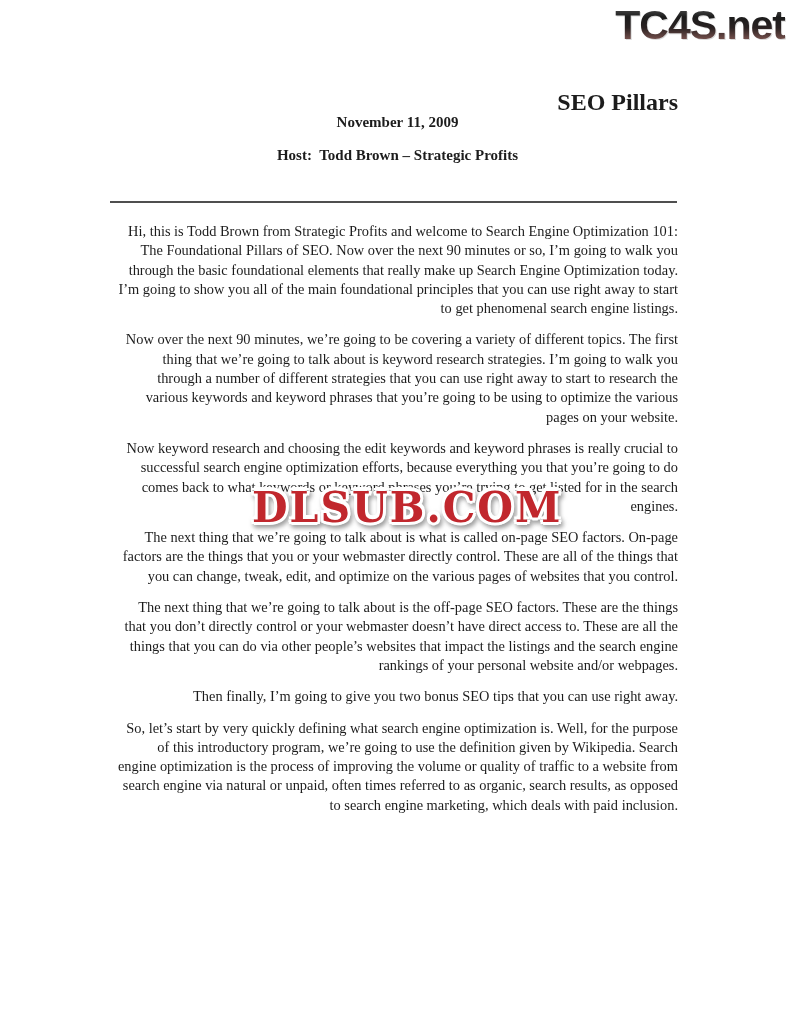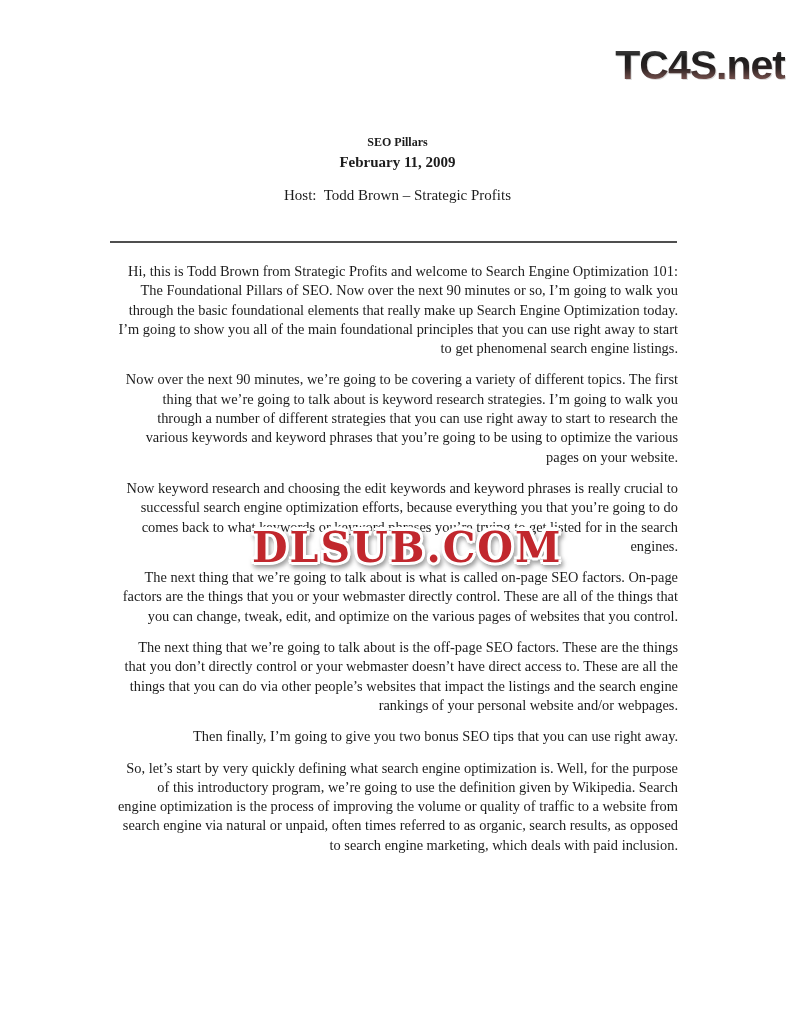--- a/index.html
+++ b/index.html
@@ -4,21 +4,20 @@
 <style>
   html, body { margin: 0; padding: 0; background: #ffffff; }
   .page {
     position: relative;
     width: 791px;
     height: 896px;
     background: #ffffff;
     overflow: hidden;
     font-family: "Liberation Serif", serif;
     color: #1c1c1c;
-    margin-top: 40px;
   }
 
   
   .tc4s-logo {
     position: absolute;
     top: 2px;
     right: 6px;
     font-family: "Liberation Sans", sans-serif;
     font-weight: 700;
     font-size: 41px;
@@ -32,35 +31,35 @@
 
   
   .doc {
     position: absolute;
     left: 117px;
     top: 0;
     width: 561px;
   }
   .doc-title {
     margin: 92px 0 0 0;
-    text-align: center;
-    font-size: 12px;
+    text-align: right;
+    font-size: 24px;
     font-weight: 700;
     line-height: 21px;
   }
   .doc-date {
     text-align: center;
     font-size: 15px;
     font-weight: 700;
     line-height: 19px;
   }
   .doc-host {
     text-align: center;
     font-size: 15px;
-    font-weight: 400;
+    font-weight: 700;
     line-height: 19px;
     margin-top: 14px;
     white-space: pre-wrap;
   }
   .divider {
     border: none;
     border-top: 2px solid #4f4f4f;
     width: 567px;
     margin: 36px 0 0 -7px;
   }
@@ -113,21 +112,21 @@
 </style>
 </head>
 <body>
 
 <div class="page">
 
   <div class="tc4s-logo">TC4S.net</div>
 
   <div class="doc">
     <h1 class="doc-title">SEO Pillars</h1>
-    <div class="doc-date">February 11, 2009</div>
+    <div class="doc-date">November 11, 2009</div>
     <div class="doc-host">Host:  Todd Brown – Strategic Profits</div>
     <hr class="divider">
     <div class="body-text">
       <p class="para">Hi, this is Todd Brown from Strategic Profits and welcome to Search Engine Optimization 101: The Foundational Pillars of SEO. Now over the next 90 minutes or so, I’m going to walk you through the basic foundational elements that really make up Search Engine Optimization today. I’m going to show you all of the main foundational principles that you can use right away to start to get phenomenal search engine listings.</p>
       <p class="para">Now over the next 90 minutes, we’re going to be covering a variety of different topics. The first thing that we’re going to talk about is keyword research strategies. I’m going to walk you through a number of different strategies that you can use right away to start to research the various keywords and keyword phrases that you’re going to be using to optimize the various pages on your website.</p>
       <p class="para">Now keyword research and choosing the edit keywords and keyword phrases is really crucial to successful search engine optimization efforts, because everything you that you’re going to do comes back to what keywords or keyword phrases you’re trying to get listed for in the search engines.</p>
       <p class="para">The next thing that we’re going to talk about is what is called on-page SEO factors. On-page factors are the things that you or your webmaster directly control. These are all of the things that you can change, tweak, edit, and optimize on the various pages of websites that you control.</p>
       <p class="para">The next thing that we’re going to talk about is the off-page SEO factors. These are the things that you don’t directly control or your webmaster doesn’t have direct access to. These are all the things that you can do via other people’s websites that impact the listings and the search engine rankings of your personal website and/or webpages.</p>
       <p class="para">Then finally, I’m going to give you two bonus SEO tips that you can use right away.</p>
       <p class="para">So, let’s start by very quickly defining what search engine optimization is. Well, for the purpose of this introductory program, we’re going to use the definition given by Wikipedia. Search engine optimization is the process of improving the volume or quality of traffic to a website from search engine via natural or unpaid, often times referred to as organic, search results, as opposed to search engine marketing, which deals with paid inclusion.</p>

